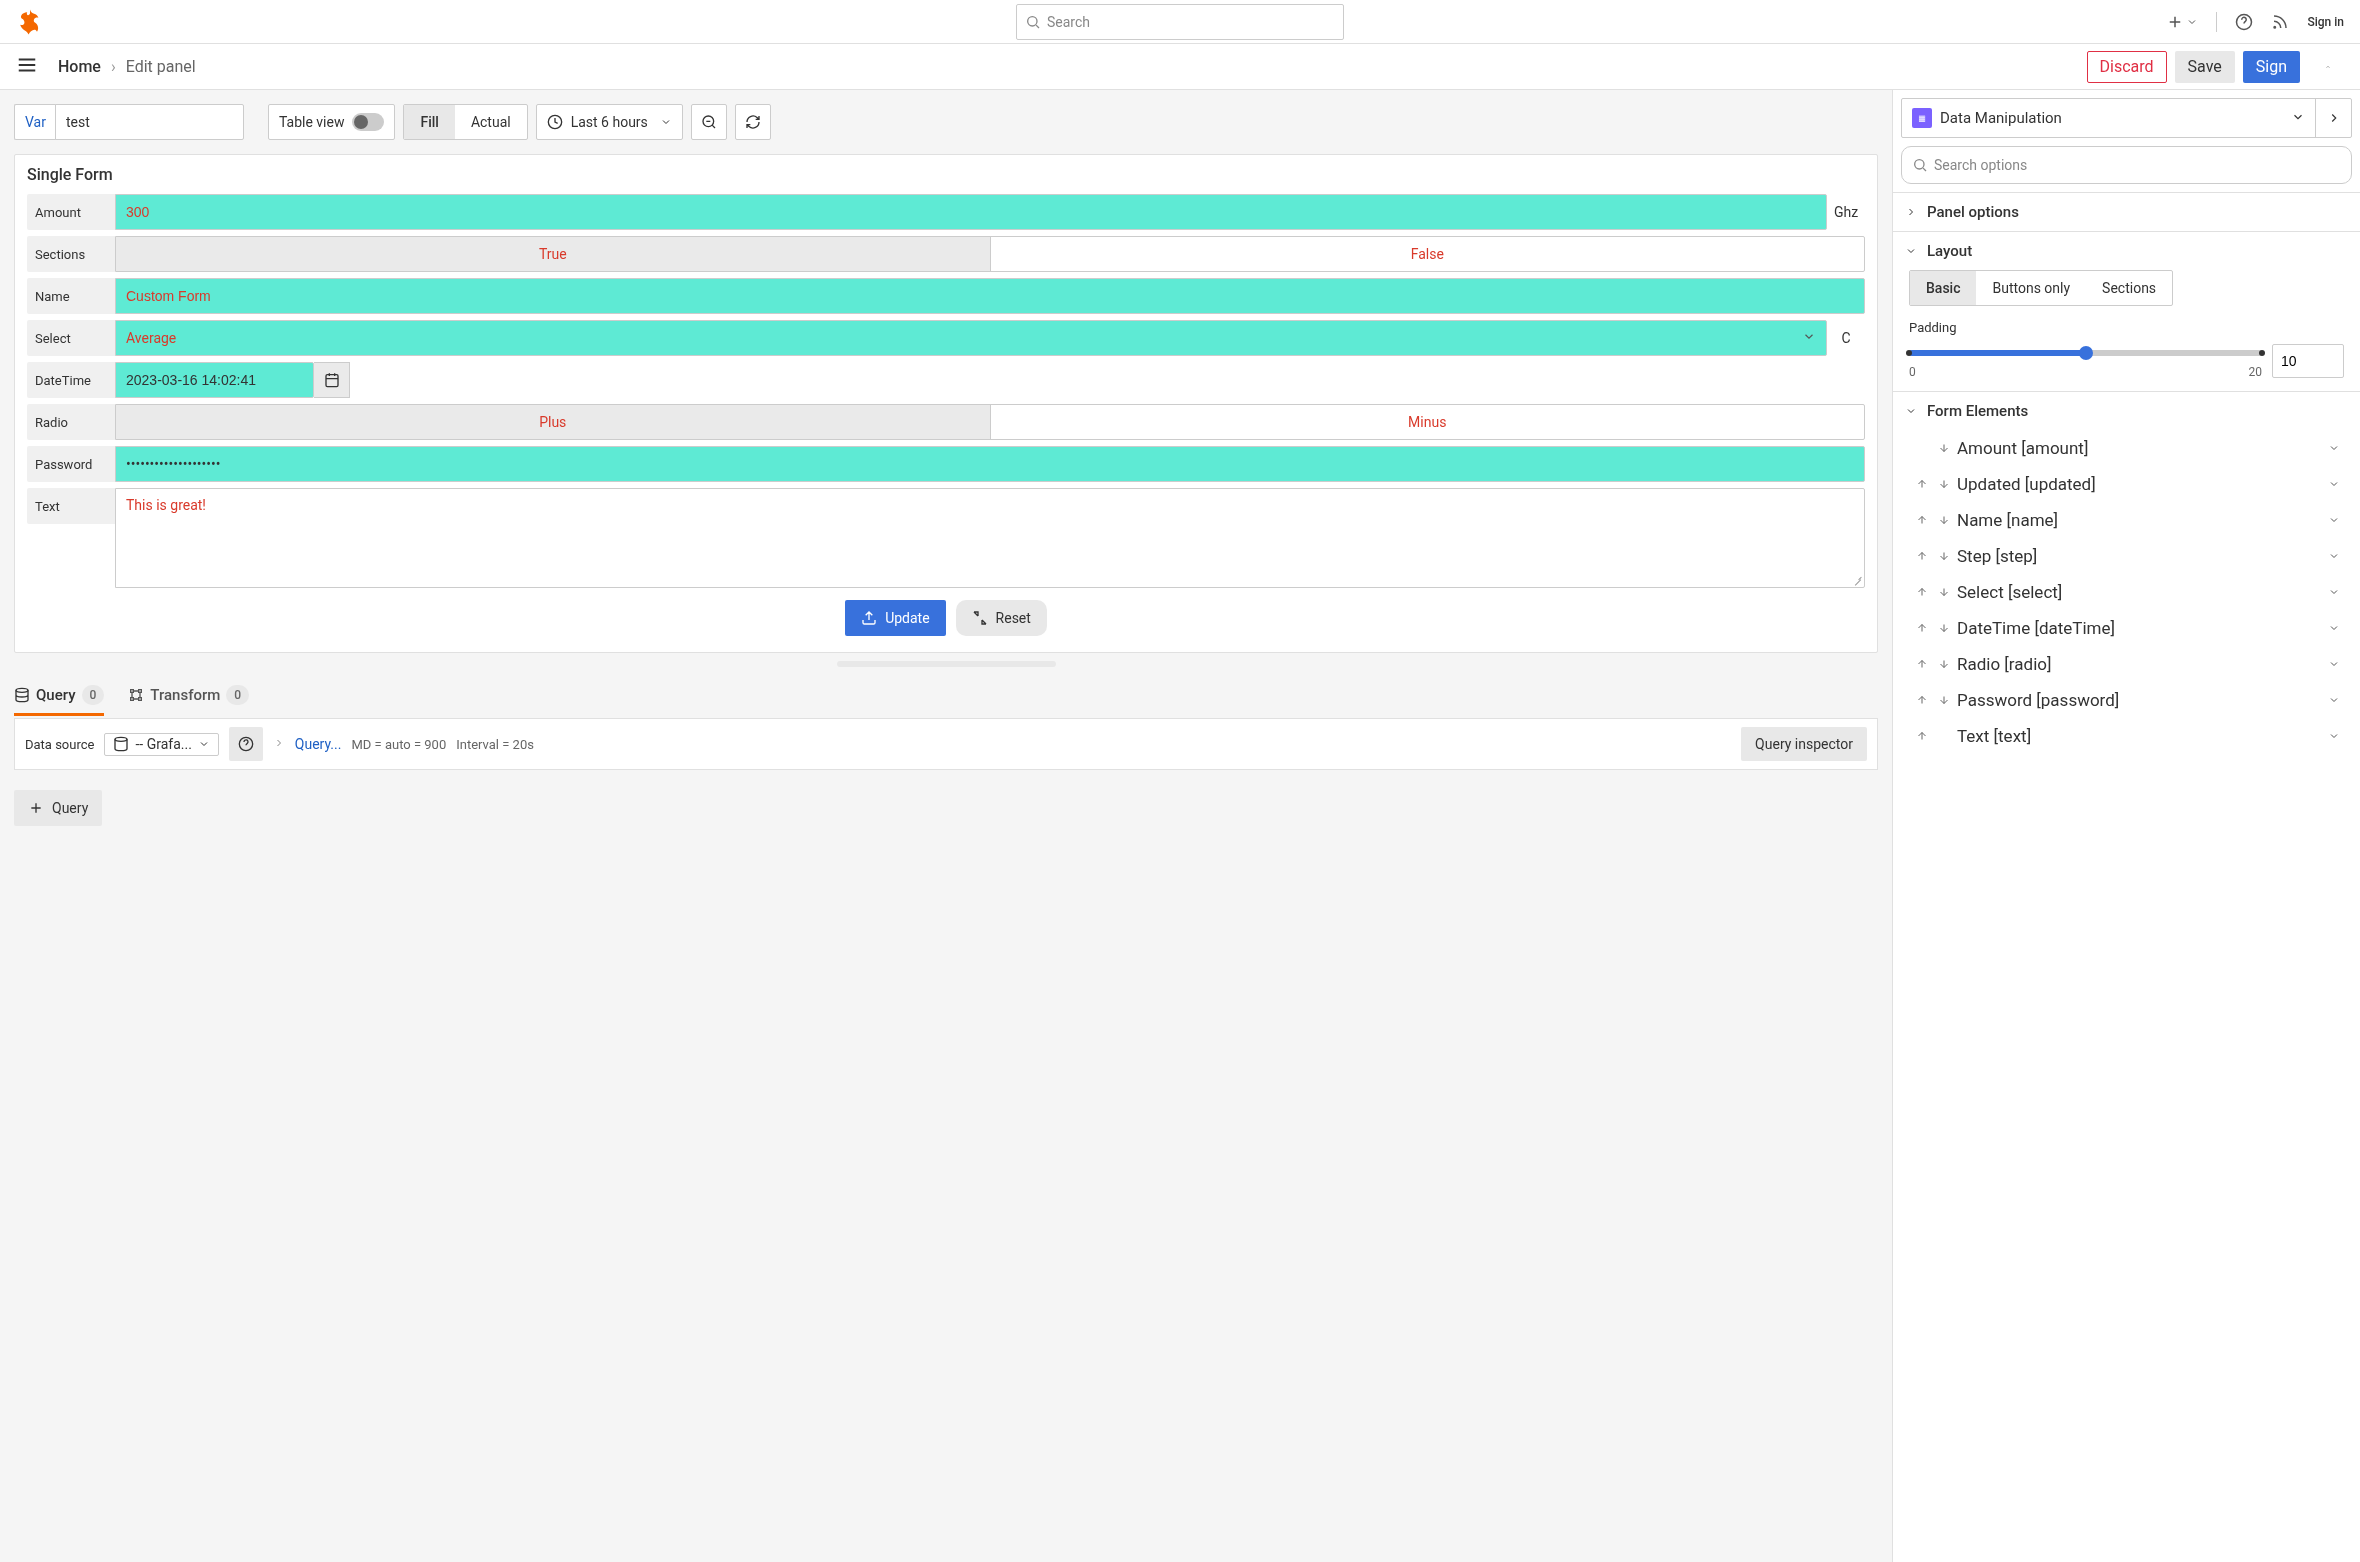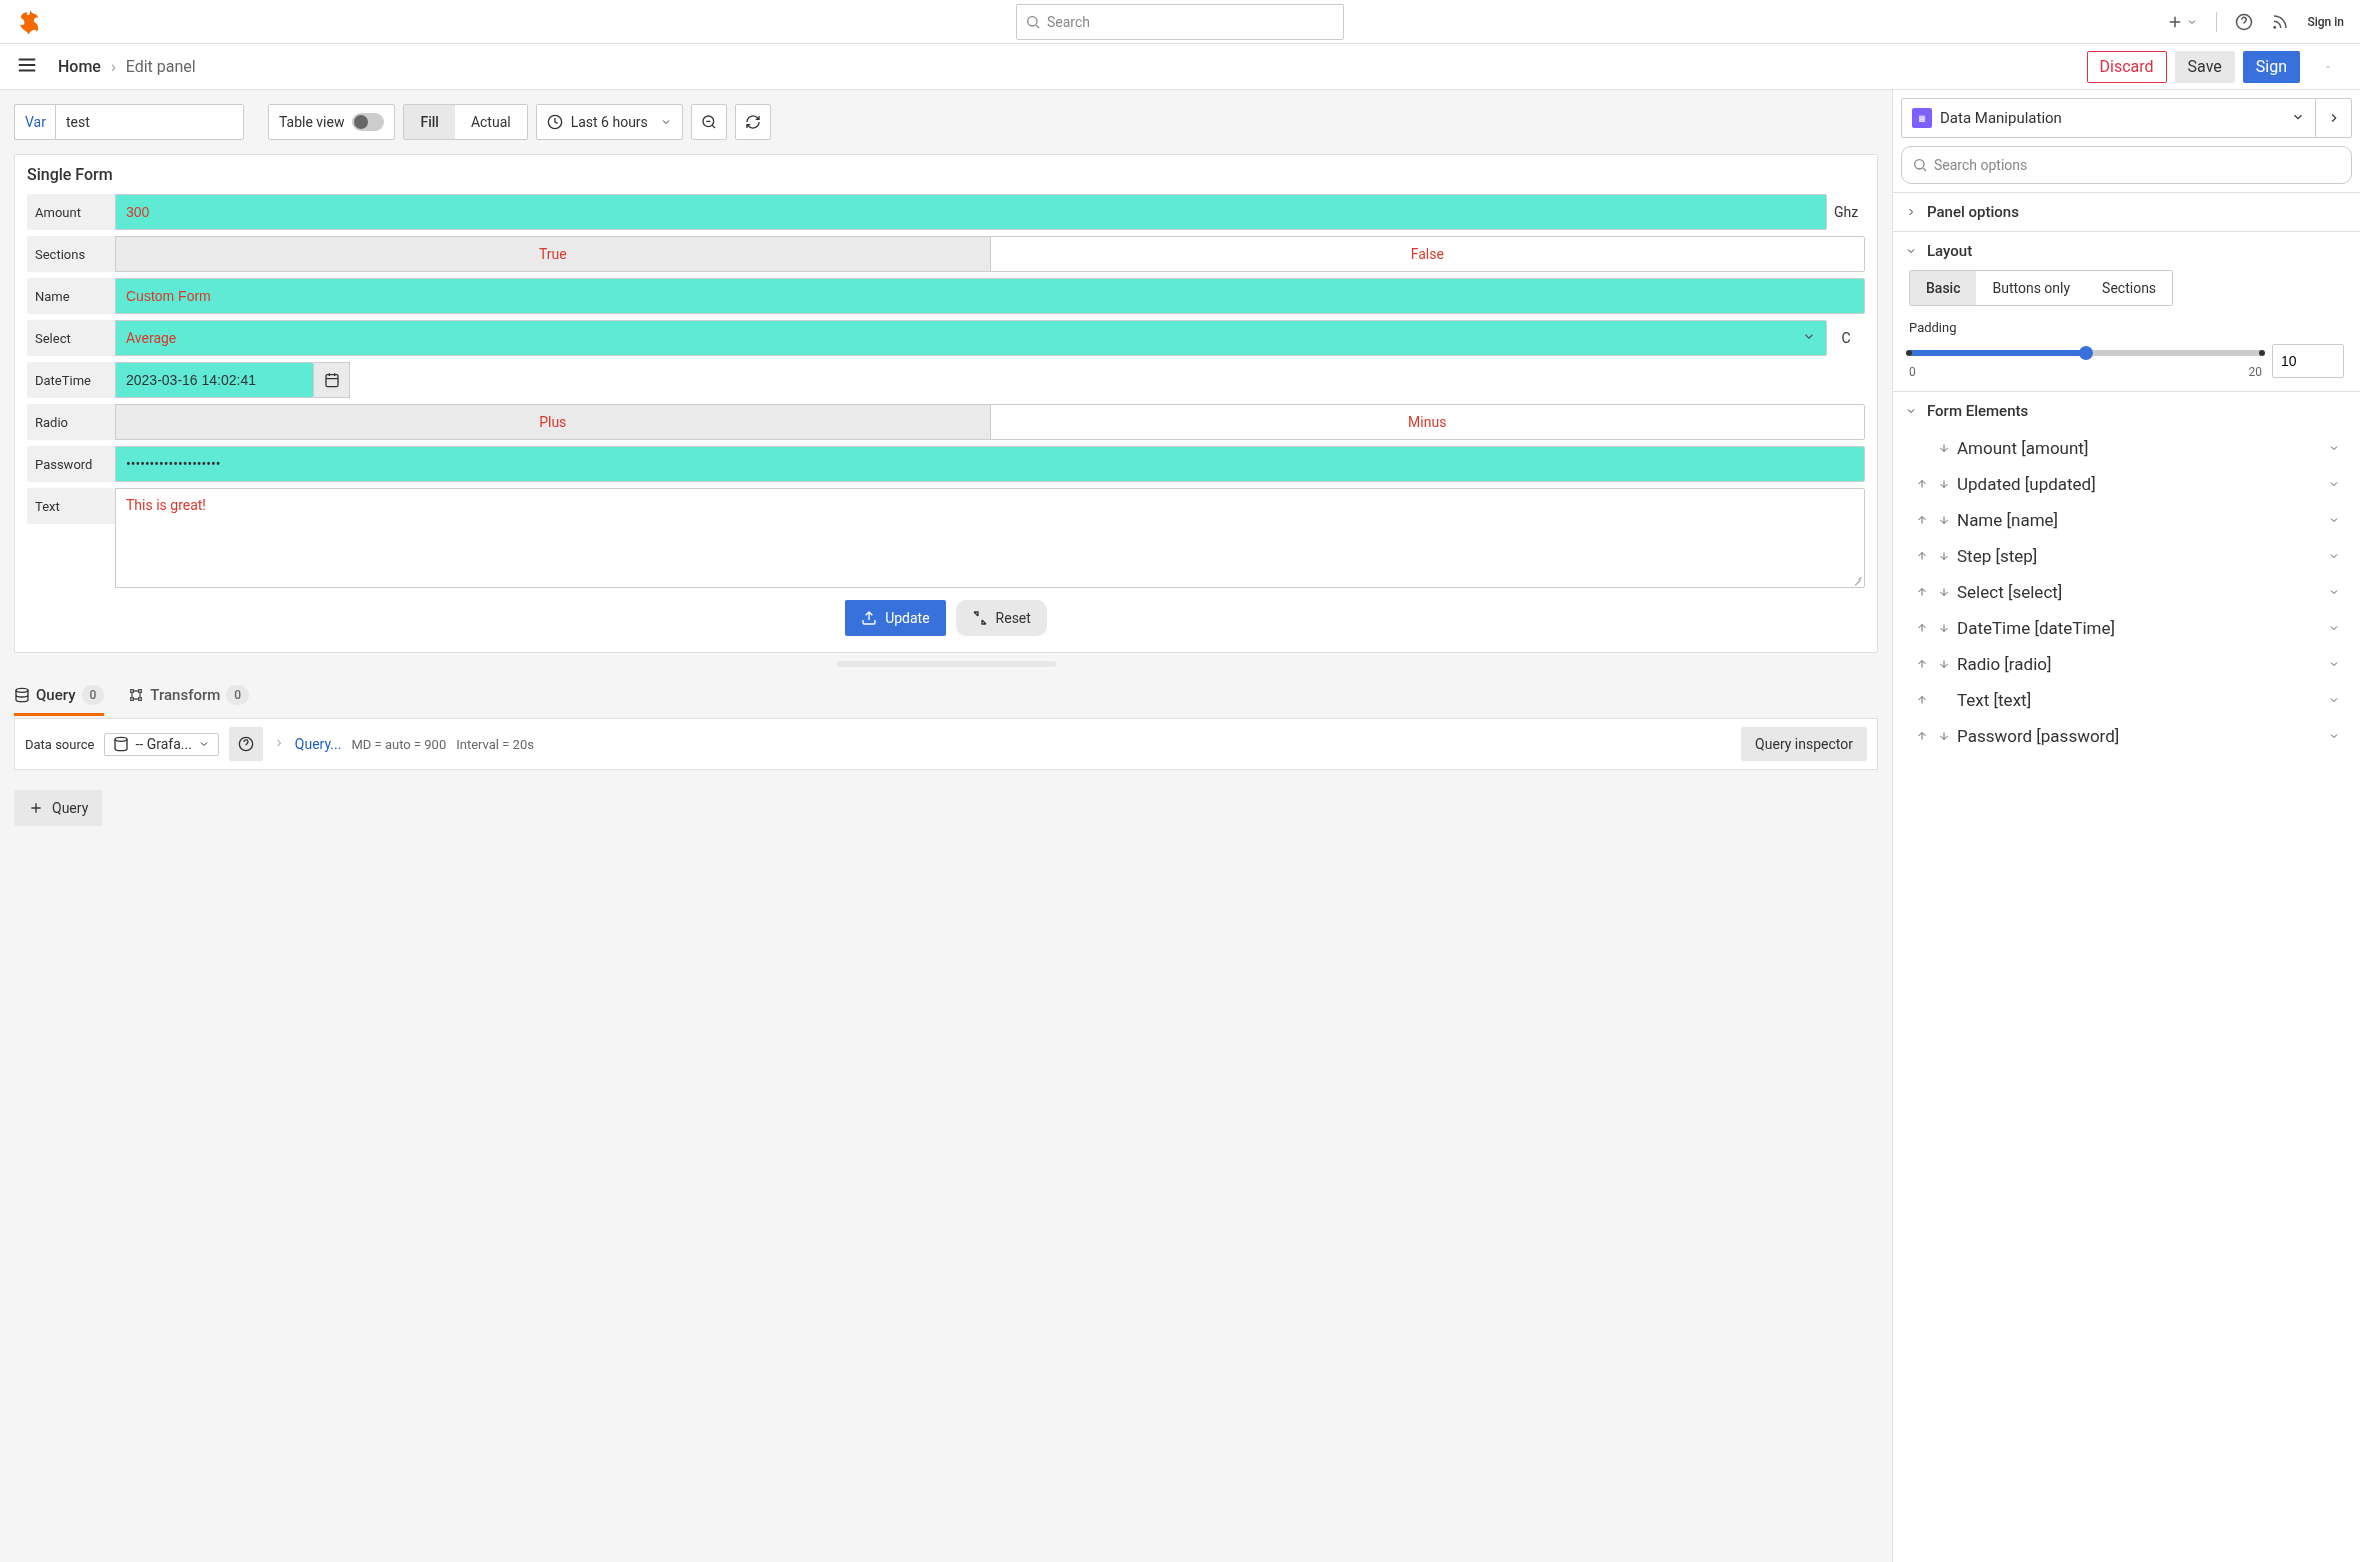--- a/index.html
+++ b/index.html
@@ -581,41 +581,41 @@
             <span class="chev-down-mini"><svg viewBox="0 0 24 24" fill="none" stroke="currentColor" stroke-width="2">
                 <path d="m6 9 6 6 6-6"></path>
               </svg></span>
           </div>
           <div class="fe-item">
             <span class="arrow-slot">
               <svg viewBox="0 0 24 24" fill="none" stroke="currentColor" stroke-width="2">
                 <path d="M12 19V5M5 12l7-7 7 7"></path>
               </svg>
             </span>
+            <span class="arrow-slot">
+              <svg viewBox="0 0 24 24" fill="none" stroke="currentColor" stroke-width="2">
+                <path d="M12 5v14M5 12l7 7 7-7"></path>
+              </svg>
+            </span>
+            <span>Password [password]</span>
+            <span class="spacer"></span>
+            <span class="chev-down-mini"><svg viewBox="0 0 24 24" fill="none" stroke="currentColor" stroke-width="2">
+                <path d="m6 9 6 6 6-6"></path>
+              </svg></span>
+          </div>
+          <div class="fe-item">
+            <span class="arrow-slot">
+              <svg viewBox="0 0 24 24" fill="none" stroke="currentColor" stroke-width="2">
+                <path d="M12 19V5M5 12l7-7 7 7"></path>
+              </svg>
+            </span>
             <span class="arrow-slot"></span>
             <span>Text [text]</span>
             <span class="spacer"></span>
             <span class="chev-down-mini"><svg viewBox="0 0 24 24" fill="none" stroke="currentColor" stroke-width="2">
                 <path d="m6 9 6 6 6-6"></path>
               </svg></span>
           </div>
-          <div class="fe-item">
-            <span class="arrow-slot">
-              <svg viewBox="0 0 24 24" fill="none" stroke="currentColor" stroke-width="2">
-                <path d="M12 19V5M5 12l7-7 7 7"></path>
-              </svg>
-            </span>
-            <span class="arrow-slot">
-              <svg viewBox="0 0 24 24" fill="none" stroke="currentColor" stroke-width="2">
-                <path d="M12 5v14M5 12l7 7 7-7"></path>
-              </svg>
-            </span>
-            <span>Password [password]</span>
-            <span class="spacer"></span>
-            <span class="chev-down-mini"><svg viewBox="0 0 24 24" fill="none" stroke="currentColor" stroke-width="2">
-                <path d="m6 9 6 6 6-6"></path>
-              </svg></span>
-          </div>
         </div>
     </div>
   </div>
 </div>
 
 
 </body></html>

